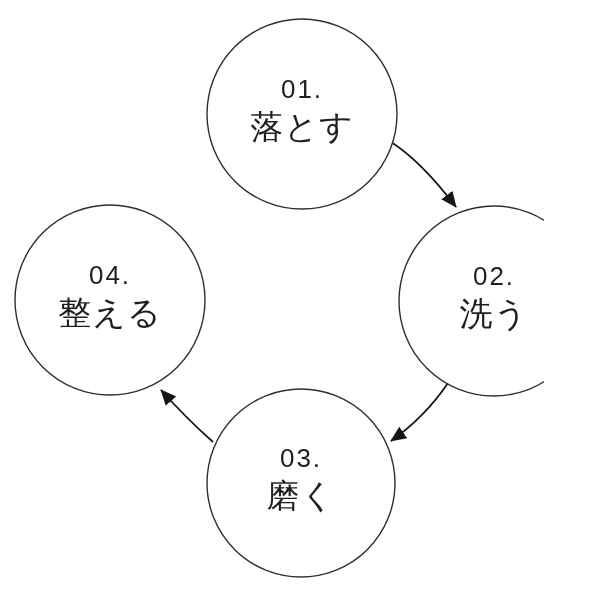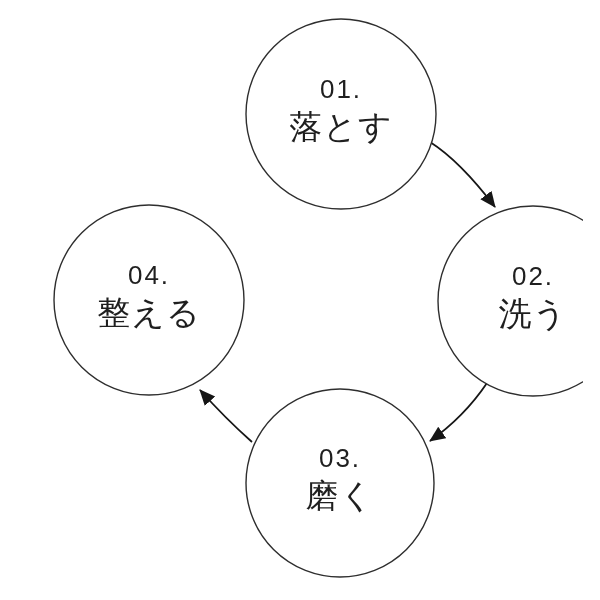--- a/index.html
+++ b/index.html
@@ -7,21 +7,20 @@
     padding: 0;
     background: #ffffff;
   }
   .canvas {
     position: relative;
     width: 544px;
     height: 600px;
     background: #ffffff;
     overflow: hidden;
     font-family: "Liberation Sans", "DejaVu Sans", sans-serif;
-    margin-left: 39px;
   }
   svg { display: block; }
   .node-circle {
     fill: #ffffff;
     stroke: #2e2e2e;
     stroke-width: 1.4;
   }
   .step-number {
     font-family: "Liberation Sans", "DejaVu Sans", sans-serif;
     font-size: 26px;

